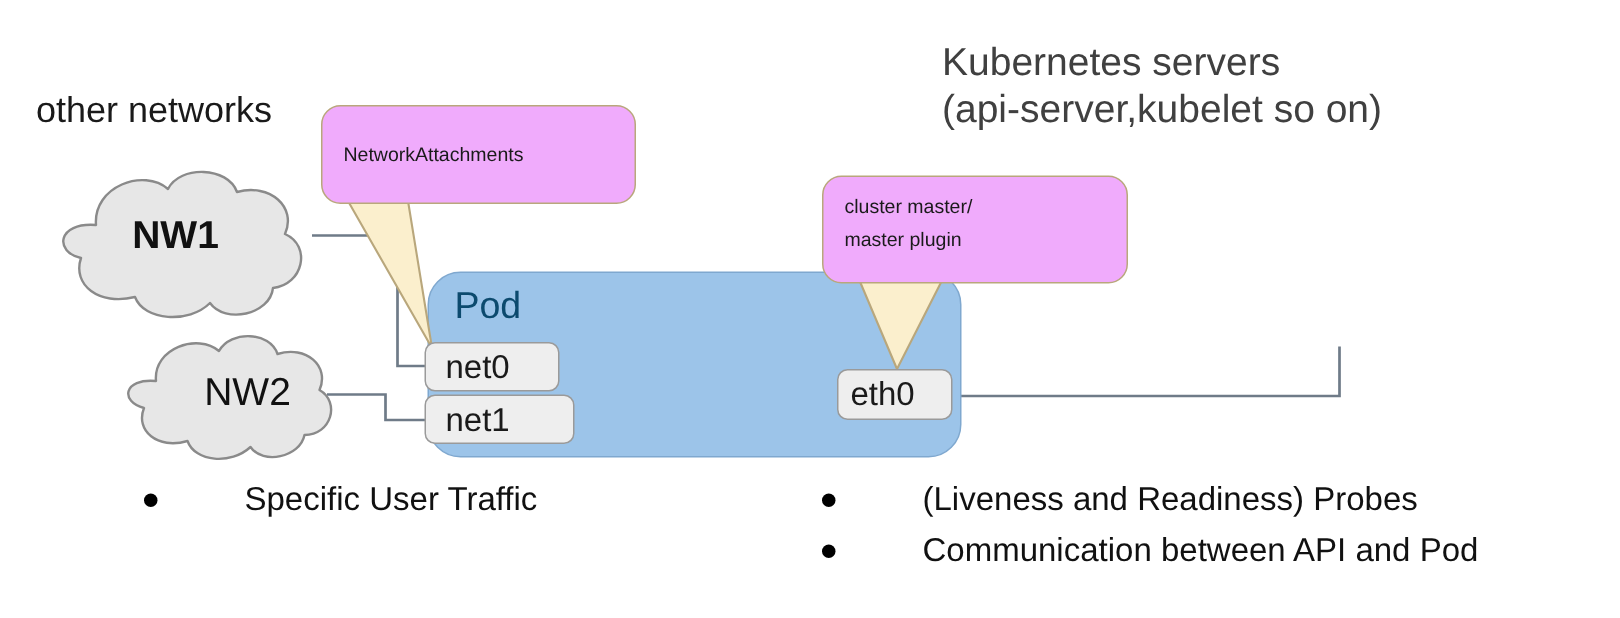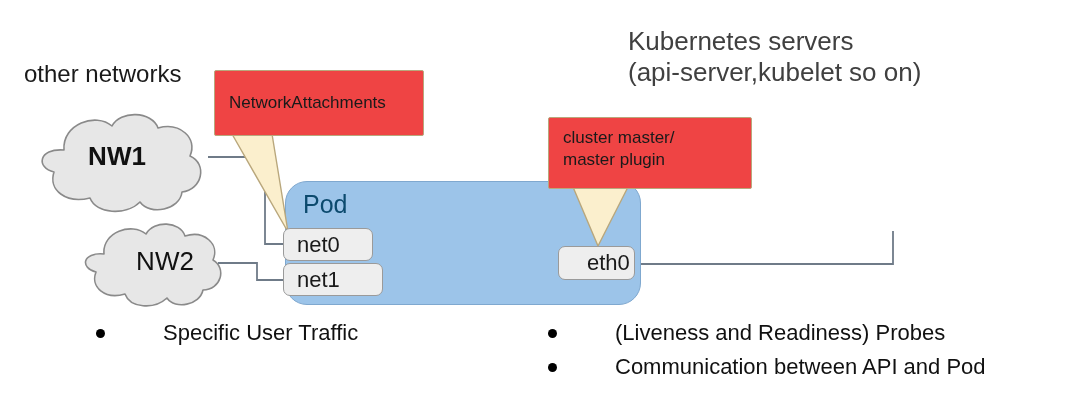--- a/index.html
+++ b/index.html
@@ -62,29 +62,29 @@
     border-radius: 7px;
     box-sizing: border-box;
     display: flex;
     align-items: center;
     padding-left: 13px;
     font-size: 22px;
     color: #1a1a1a;
   }
   .iface-net0 { left: 283px; top: 228px; width: 90px; height: 33px; }
   .iface-net1 { left: 283px; top: 263px; width: 100px; height: 33px; }
-  .iface-eth0 { left: 558px; top: 246px; width: 77px; height: 34px; padding-left: 28px; }
+  .iface-eth0 { left: 558px; top: 246px; width: 77px; height: 34px; padding-left: 8px; }
 
   
   .callout {
-    background: #ef4444;
+    background: #f0abfc;
     border: 1.4px solid #b9a77c;
-    border-radius: 2px;
+    border-radius: 13px;
     box-sizing: border-box;
-    font-size: 17px;
+    font-size: 13px;
     line-height: 22px;
     color: #1a1a1a;
     padding: 9px 14px;
     white-space: pre-line;
   }
   .callout-netattach {
     left: 214px;
     top: 70px;
     width: 210px;
     height: 66px;

